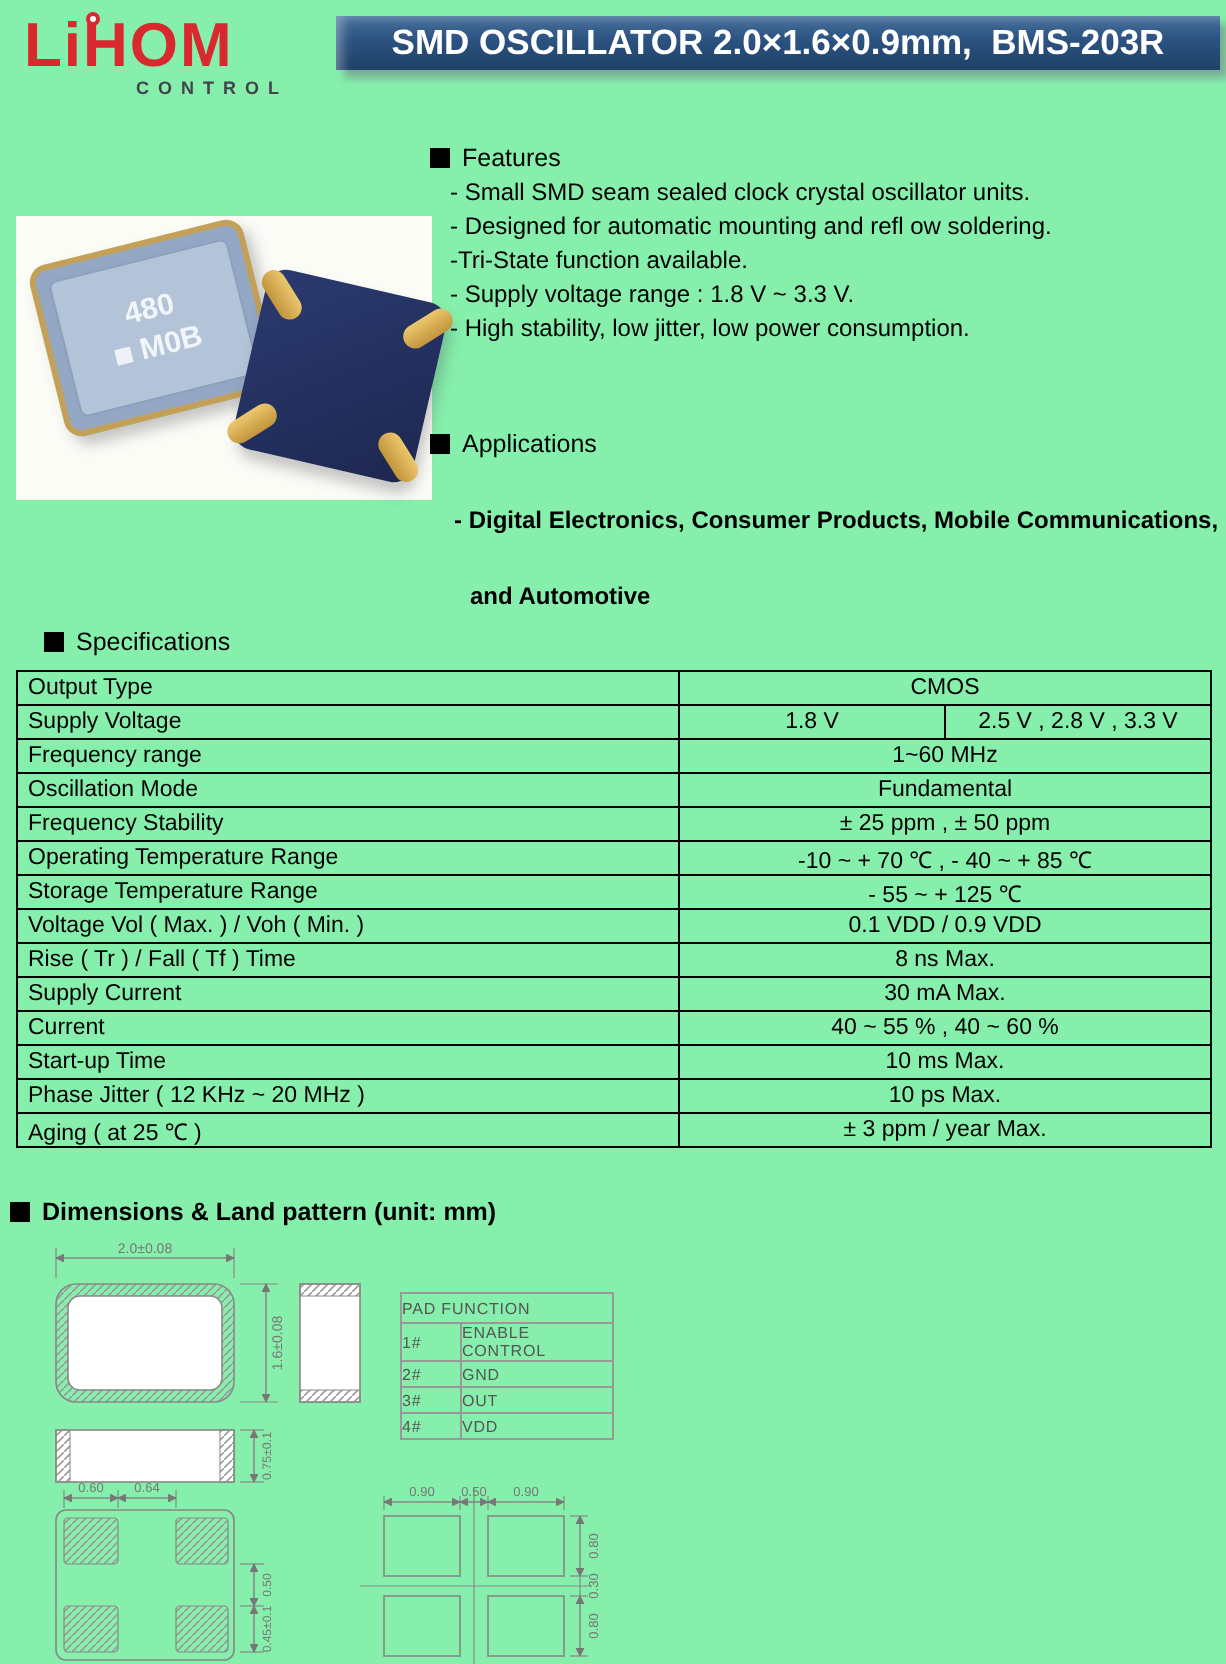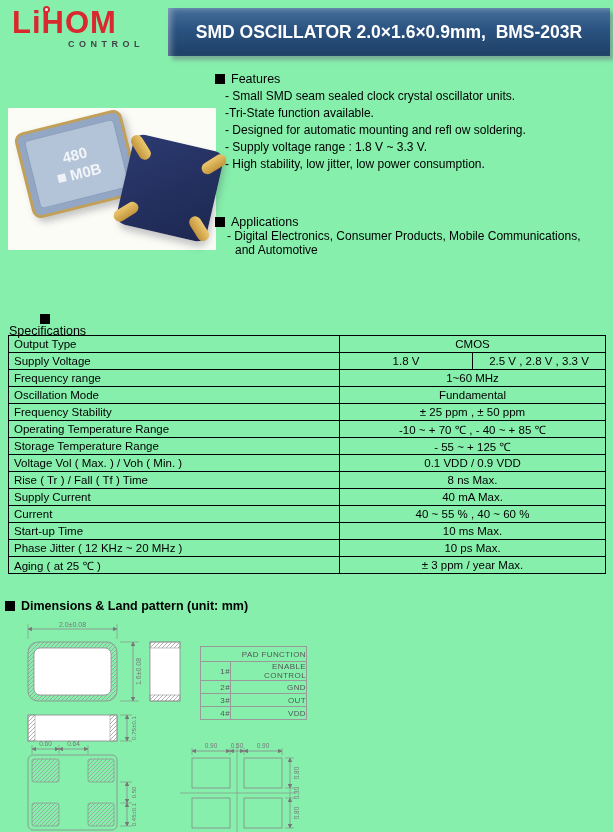--- a/index.html
+++ b/index.html
@@ -6,21 +6,21 @@
   html,body { background:#ffffff; }
   body { font-family:"Liberation Sans", sans-serif; color:#000; }
   .page { position:relative; width:613px; height:832px; background:#86efac; overflow:hidden; }
 
   
   .logo { position:absolute; left:12px; top:8px; width:150px; height:48px; }
   .logo-text { font-weight:bold; font-size:31px; color:#d9282e; letter-spacing:1px; line-height:30px; }
   .logo-ring { position:absolute; left:31px; top:-2px; width:7px; height:7px; border:2px solid #d9282e; border-radius:50%; background:#fff; }
   .logo-sub { position:absolute; left:56px; top:31px; font-size:9px; letter-spacing:4.5px; color:#43434b; font-weight:bold; }
 
-  .banner { position:absolute; left:168px; top:8px; width:442px; height:48px;
+  .banner { position:absolute; left:168px; top:8px; width:442px; height:27px;
     background:linear-gradient(180deg,#46709b 0%,#2b5280 45%,#1e4065 100%);
     box-shadow:inset 5px 2px 6px -2px rgba(255,255,255,.35), 4px 4px 4px rgba(110,120,132,.55);
     display:flex; align-items:center; justify-content:center; }
   .banner-title { color:#fff; font-weight:bold; font-size:17.5px; white-space:pre; }
 
   
   .photo { position:absolute; left:8px; top:108px; width:208px; height:142px; background:#fcfcf7; }
   .chip1 { position:absolute; left:14px; top:12px; width:110px; height:88px; transform:rotate(-14deg);
     background:#93a7c4; border:3px solid #c2a057; border-radius:9px; box-shadow:3px 5px 7px rgba(70,70,80,.3); }
   .chip1-panel { position:absolute; inset:6px; background:#b4c4d8; border:1px solid #8ba0bc; border-radius:4px;
@@ -35,39 +35,39 @@
   .cpad.tr { right:-5px; top:7px; transform:rotate(-45deg); }
   .cpad.bl { left:-5px; bottom:7px; transform:rotate(-45deg); }
   .cpad.br { right:-5px; bottom:7px; transform:rotate(45deg); }
 
   
   .bullet { display:inline-block; width:10px; height:10px; background:#000; margin-right:6px; }
   .sec-title { font-size:12.5px; color:#000; display:flex; align-items:center; }
   .features { position:absolute; left:215px; top:72px; width:396px; }
   .features .item { font-size:12px; margin-top:4px; padding-left:10px; line-height:13px; }
   .apps { position:absolute; left:215px; top:215px; width:396px; }
-  .apps .item { font-size:12px; margin-top:1px; padding-left:12px; line-height:13px; }
+  .apps .item { font-size:12px; margin-top:25px; padding-left:12px; line-height:13px;font-weight:bold; }
   .apps .item.indent { padding-left:20px; }
 
-  .specs-title { position:absolute; left:9px; top:314px;flex-direction:column; }
+  .specs-title { position:absolute; left:22px; top:314px; }
 
   
   table.spec { position:absolute; left:8px; top:335px; width:597px; border-collapse:collapse; table-layout:fixed; }
   table.spec td { border:1px solid #000; height:17px; font-size:11.5px; padding:0 5px; overflow:hidden; white-space:nowrap; }
   table.spec td.lbl { text-align:left; }
   table.spec td.val { text-align:center; }
   table.spec { border:1.5px solid #000; }
 
   
   .dims-title { position:absolute; left:5px; top:599px; font-weight:bold; }
   .drawings { position:absolute; left:0; top:618px; width:613px; height:214px; }
 
   table.padfn { position:absolute; left:200px; top:646px; width:107px; border-collapse:collapse;
     font-size:8px; color:#555; }
-  table.padfn td { border:1px solid #999; text-align:right; height:13px; letter-spacing:.4px; }
+  table.padfn td { border:1px solid #999; text-align:left; height:13px; letter-spacing:.4px; }
   table.padfn td.hdr { height:15px; }
   table.padfn td.pin { width:30px; }
 
   svg text { font-family:"Liberation Sans", sans-serif; }
 </style>
 </head>
 <body>
 
 <div class="page">
 
@@ -97,22 +97,22 @@
       <div class="cpad br"></div>
     </div>
   </div>
 
   <div class="features">
     <div class="sec-title">
       <span class="bullet"></span>
       <span>Features</span>
     </div>
     <div class="item">- Small SMD seam sealed clock crystal oscillator units.</div>
+    <div class="item">- Designed for automatic mounting and refl ow soldering.</div>
     <div class="item">-Tri-State function available.</div>
-    <div class="item">- Designed for automatic mounting and refl ow soldering.</div>
     <div class="item">- Supply voltage range : 1.8 V ~ 3.3 V.</div>
     <div class="item">- High stability, low jitter, low power consumption.</div>
   </div>
 
   <div class="apps">
     <div class="sec-title">
       <span class="bullet"></span>
       <span>Applications</span>
     </div>
     <div class="item">- Digital Electronics, Consumer Products, Mobile Communications,</div>
@@ -163,21 +163,21 @@
       <tr>
         <td class="lbl">Voltage Vol ( Max. ) / Voh ( Min. )</td>
         <td class="val" colspan="2">0.1 VDD / 0.9 VDD</td>
       </tr>
       <tr>
         <td class="lbl">Rise ( Tr ) / Fall ( Tf ) Time</td>
         <td class="val" colspan="2">8 ns Max.</td>
       </tr>
       <tr>
         <td class="lbl">Supply Current</td>
-        <td class="val" colspan="2">40 mA Max.</td>
+        <td class="val" colspan="2">30 mA Max.</td>
       </tr>
       <tr>
         <td class="lbl">Current</td>
         <td class="val" colspan="2">40 ~ 55 % , 40 ~ 60 %</td>
       </tr>
       <tr>
         <td class="lbl">Start-up Time</td>
         <td class="val" colspan="2">10 ms Max.</td>
       </tr>
       <tr>

